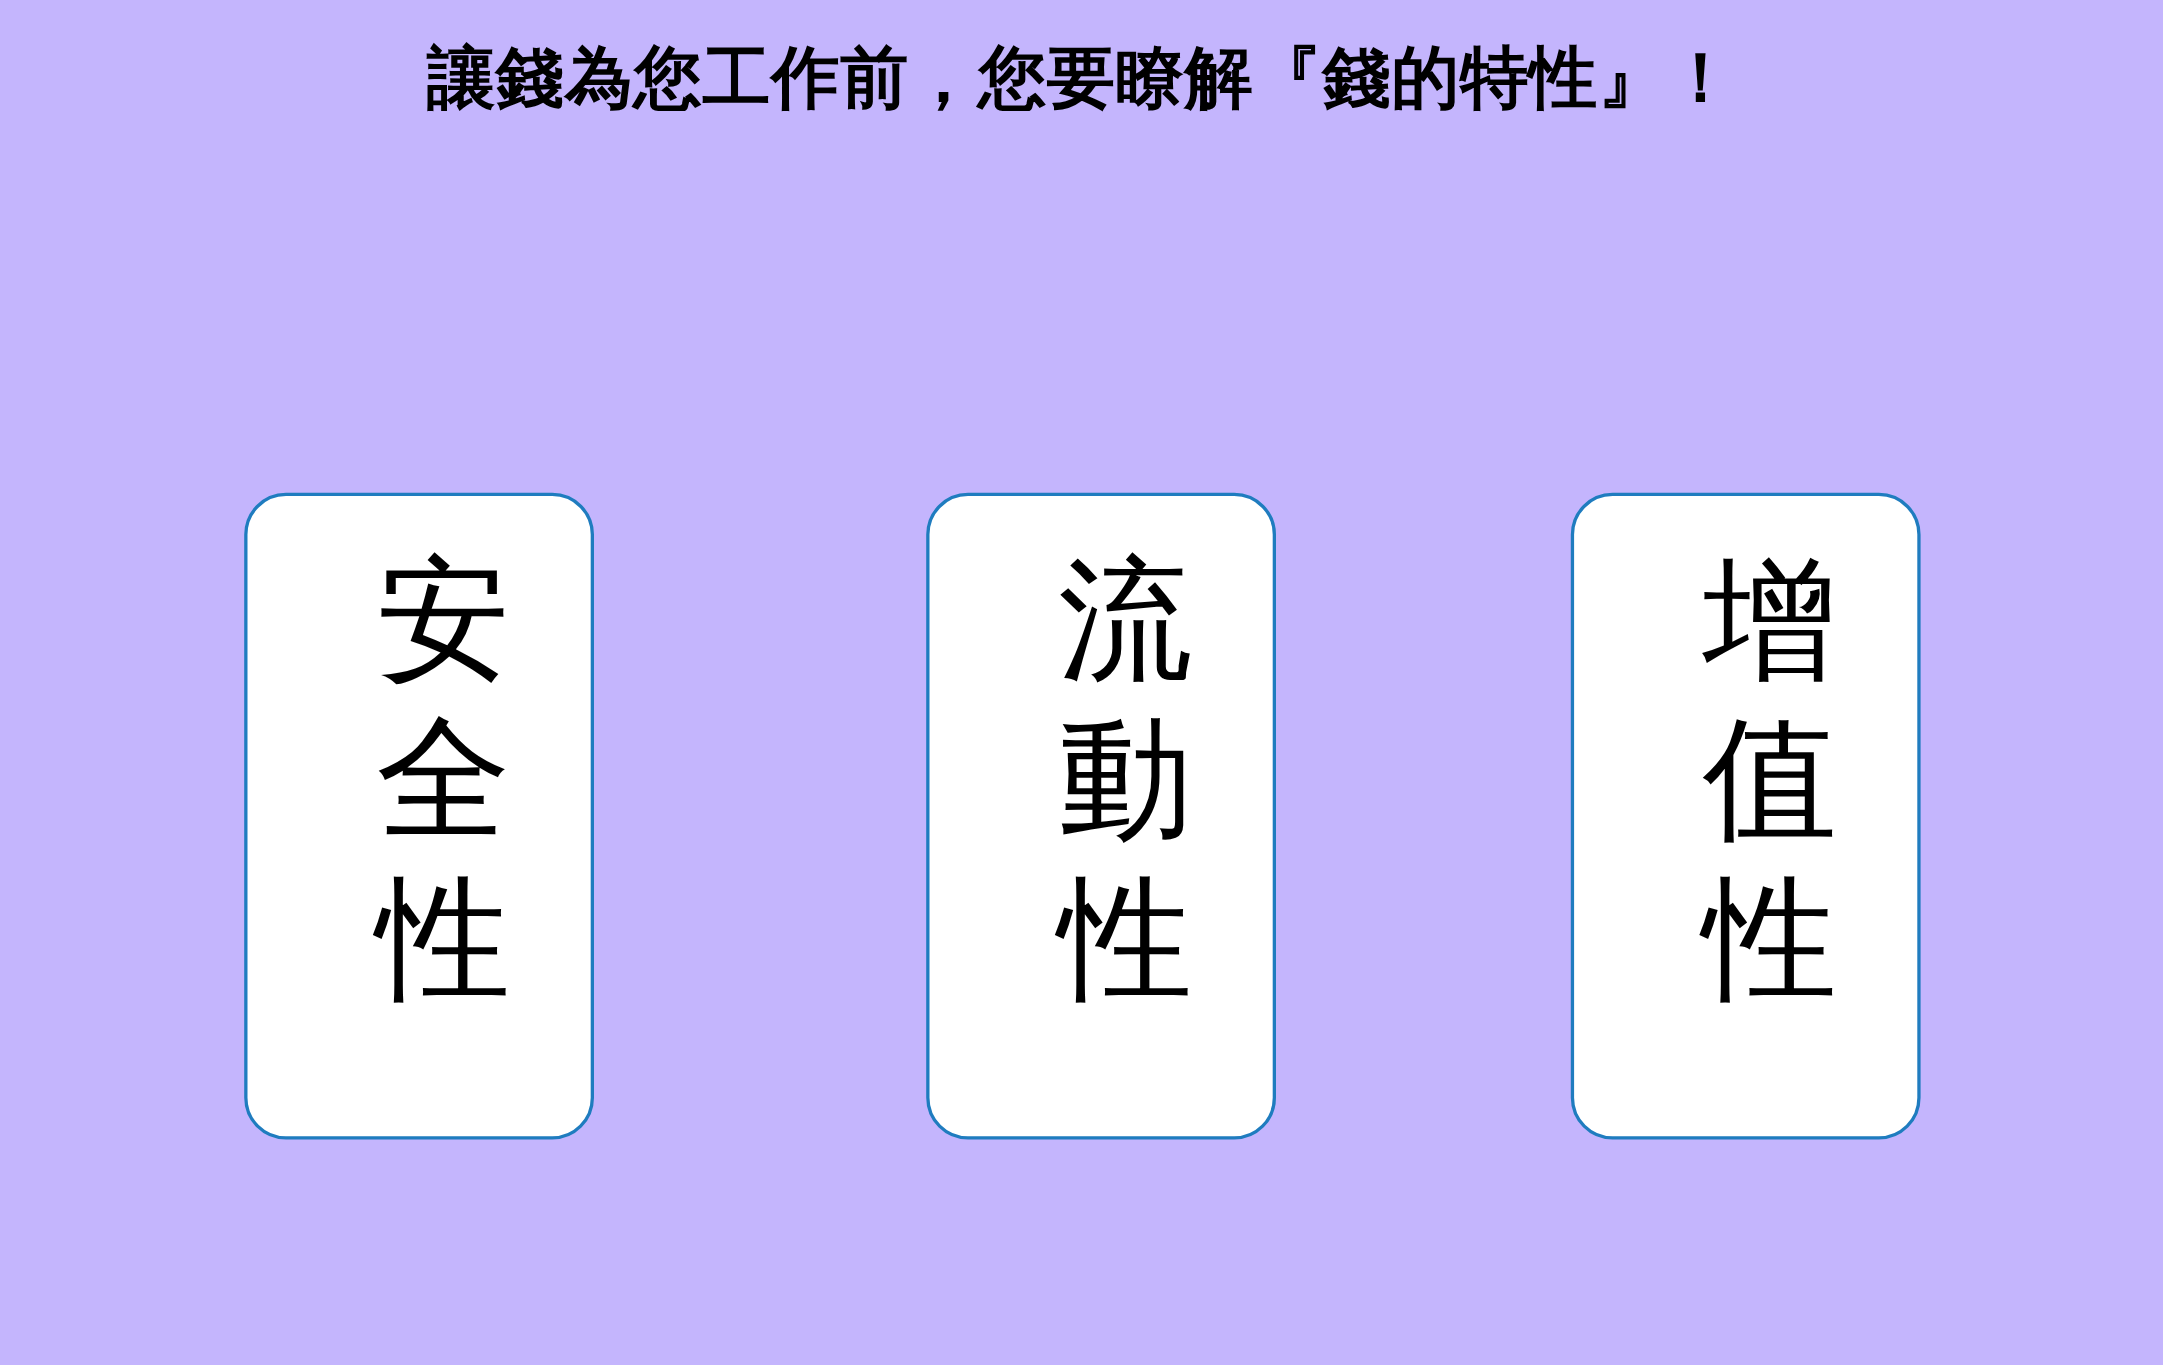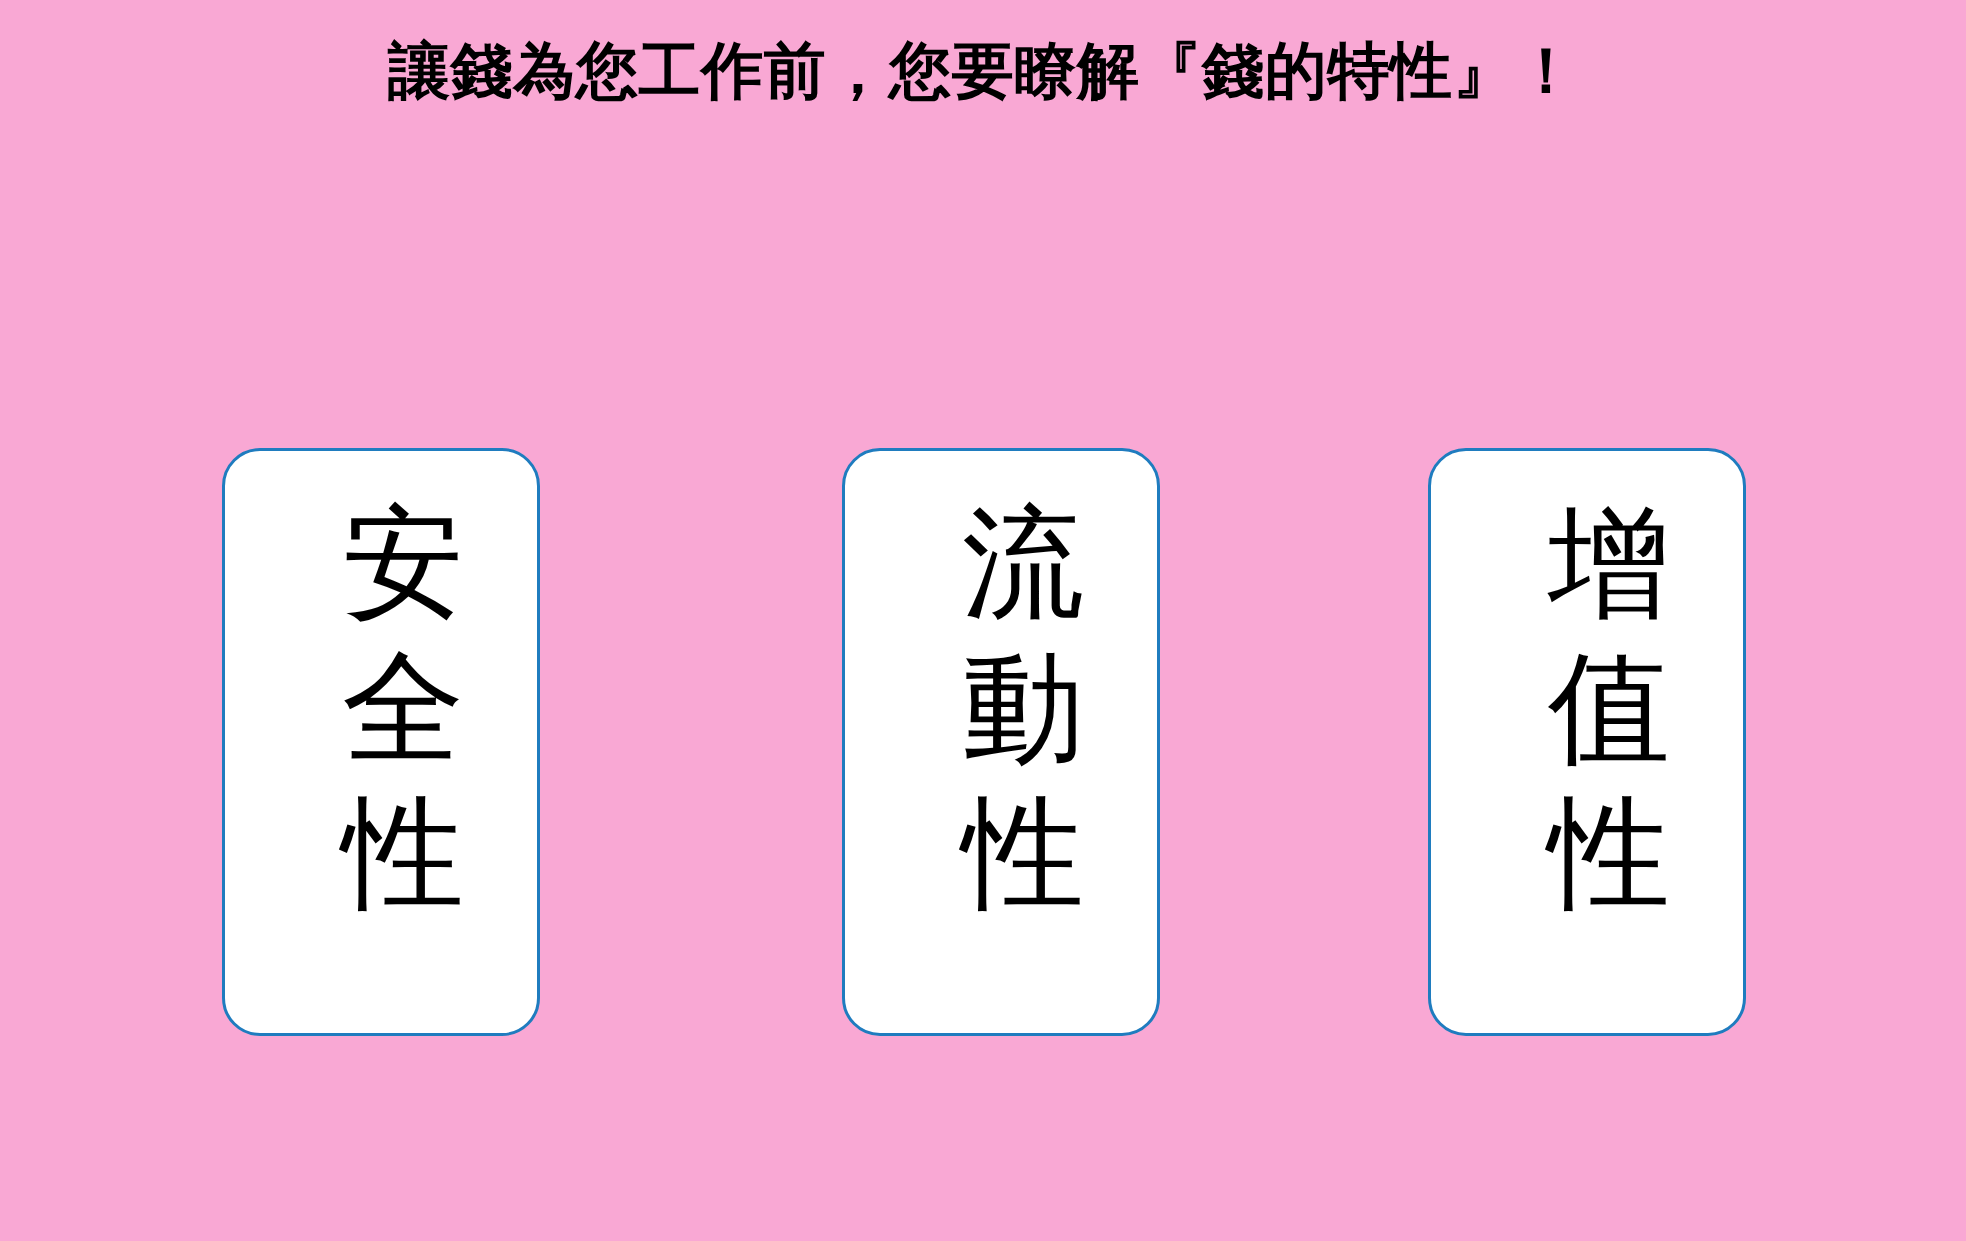--- a/index.html
+++ b/index.html
@@ -11,21 +11,21 @@
 
   body {
     font-family: "DejaVu Sans", "Liberation Sans", sans-serif;
     color: #000000;
   }
 
   .slide {
     position: relative;
     width: 1966px;
     height: 1241px;
-    background: #f9a8d4;
+    background: #c4b5fd;
     overflow: hidden;
   }
 
   
   .slide-title {
     position: absolute;
     left: 0;
     top: 36px;
     width: 1966px;
     text-align: center;

